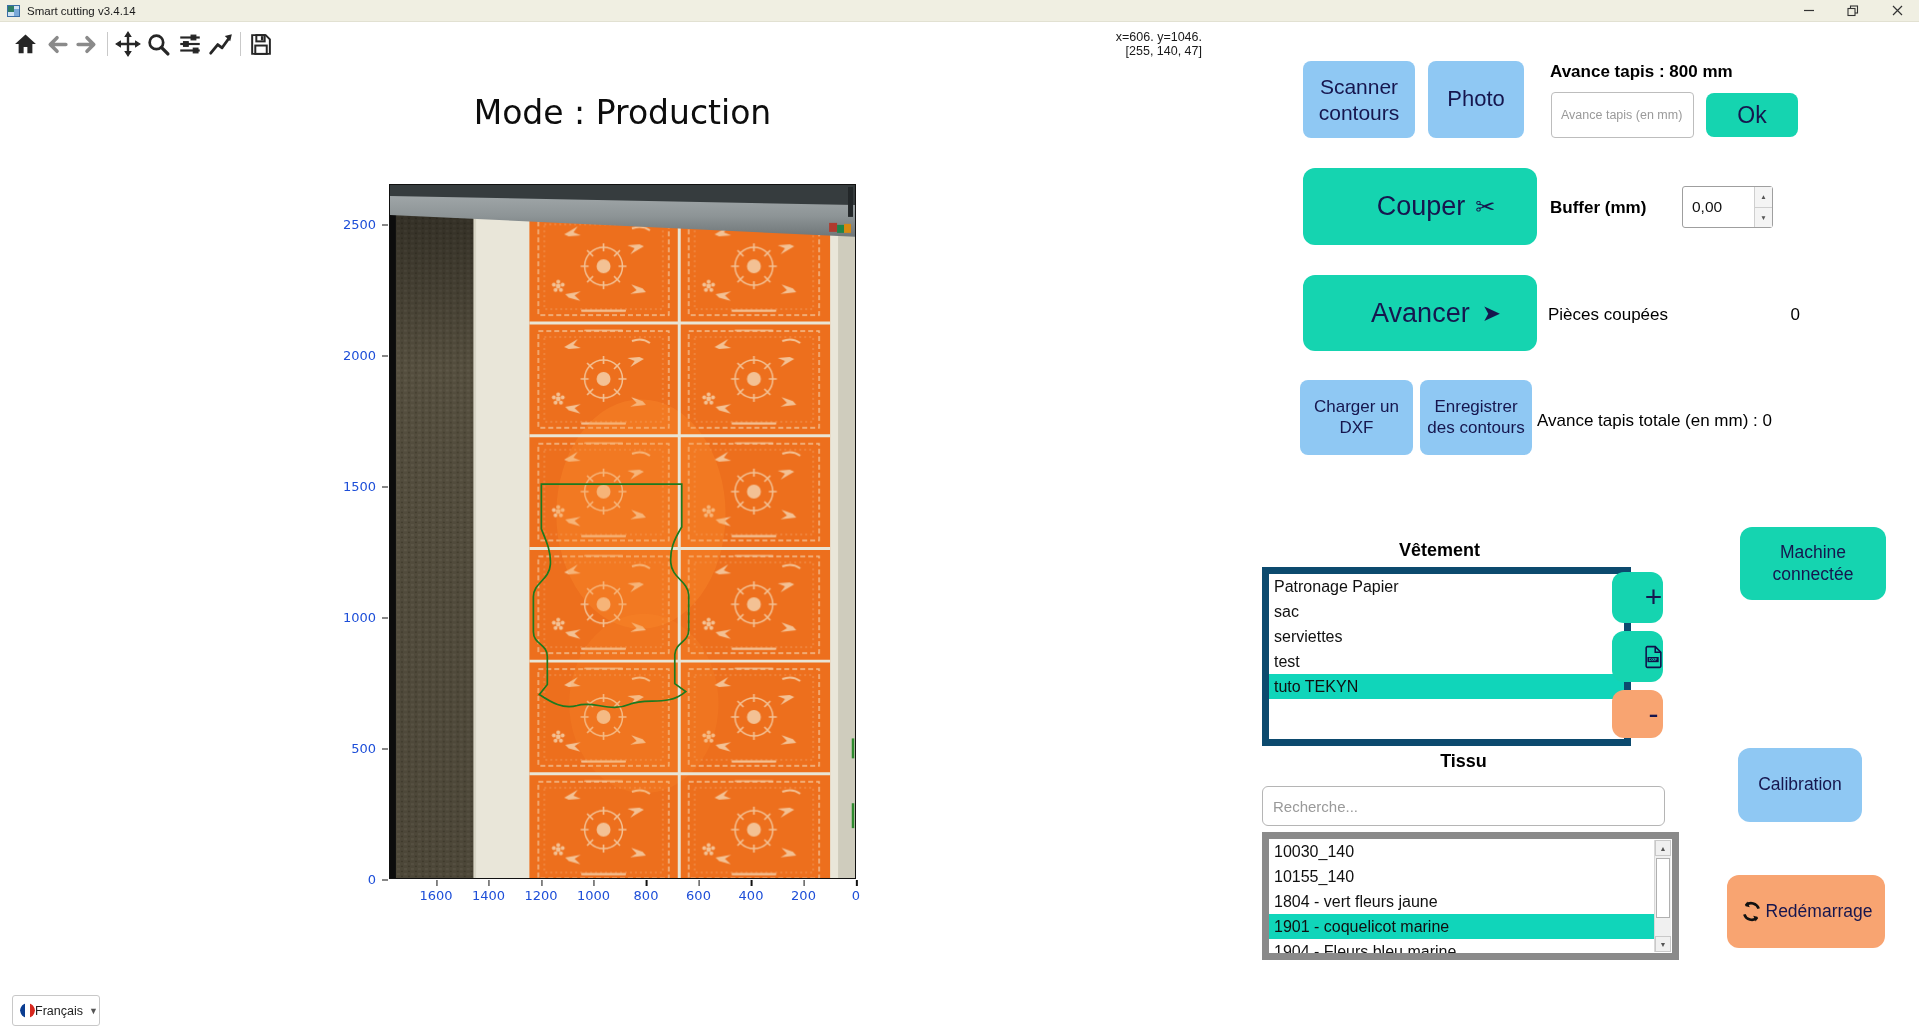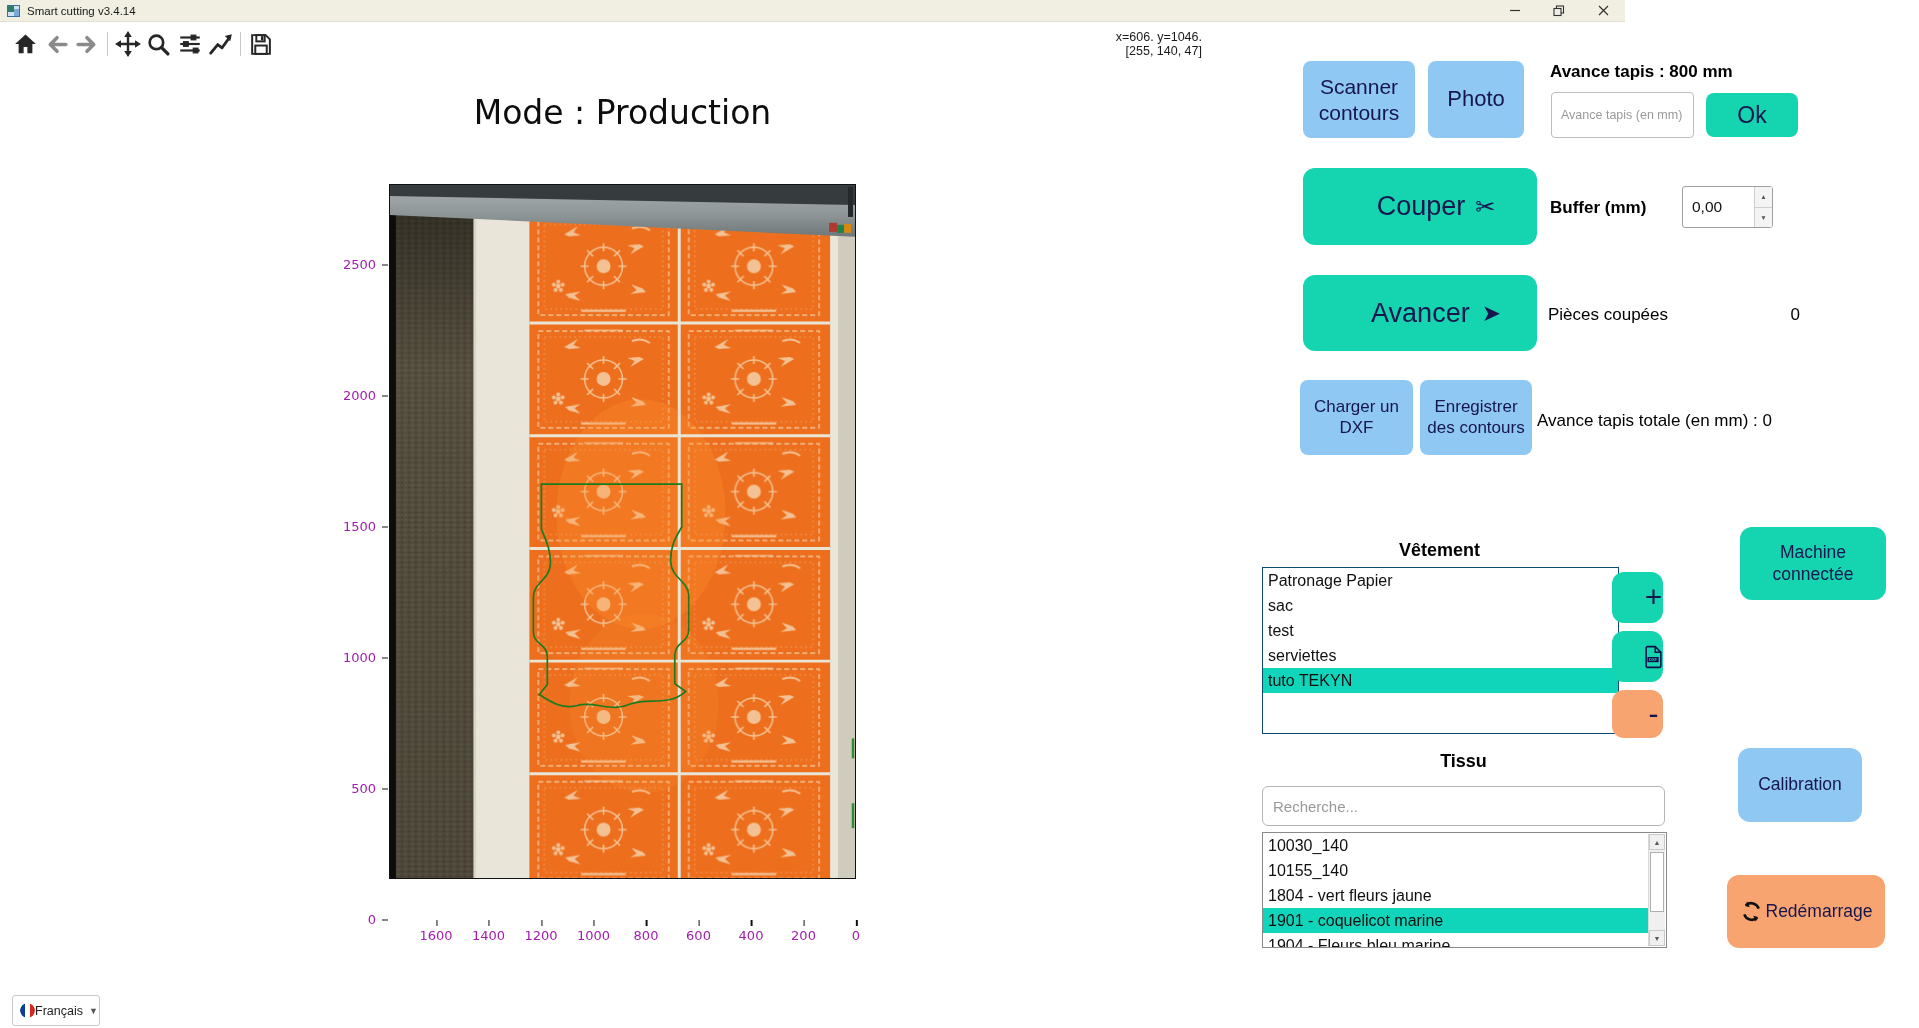--- a/index.html
+++ b/index.html
@@ -1,20 +1,20 @@
 <!DOCTYPE html>
 <html><head>
 <meta charset="utf-8">
 <style>
   html,body{margin:0;padding:0;background:#fff;}
   #app{position:relative;width:1919px;height:1028px;background:#ffffff;overflow:hidden;
        font-family:"Liberation Sans",sans-serif;color:#111;}
 
   
-  .titlebar{position:absolute;left:0;top:0;width:1625px;height:21px;background:#f0efe2;
+  .titlebar{position:absolute;left:0;top:0;width:1919px;height:21px;background:#f0efe2;
             border-bottom:1px solid #e2e1d2;display:flex;align-items:center;}
   .titlebar .appicon{width:13px;height:12px;margin-left:7px;}
   .titlebar .title{font-size:11.5px;margin-left:7px;color:#1a1a1a;}
   .wincontrols{position:absolute;right:0;top:0;height:21px;display:flex;}
   .winbtn{width:44px;height:21px;display:flex;align-items:center;justify-content:center;color:#333;}
 
   
   .toolbar{position:absolute;left:10px;top:29px;height:30px;display:flex;align-items:center;}
   .tbtn{width:31px;height:30px;display:flex;align-items:center;justify-content:center;}
   .tsep{width:1px;height:24px;background:#c9c9c9;margin:0 4px;}
@@ -23,21 +23,21 @@
   .readout{position:absolute;left:1040px;top:30px;width:162px;text-align:right;
            font-size:12.5px;line-height:14px;color:#1a1a1a;}
 
   
   .plot-title{position:absolute;left:389px;top:93px;width:467px;text-align:center;
               font-family:"DejaVu Sans",sans-serif;font-size:33px;color:#0d0d0d;}
   .photo{position:absolute;left:389px;top:184px;width:467px;height:695px;border:1px solid #111;box-sizing:border-box;}
   .photo svg{display:block;width:100%;height:100%;}
   .yticks{position:absolute;left:318px;top:224px;width:58px;height:655px;}
   .xticks{position:absolute;left:436px;top:885px;width:420px;height:18px;}
-  .tick-label{position:absolute;font-family:"DejaVu Sans",sans-serif;font-size:13px;color:#a21caf;white-space:nowrap;margin-top:40px;}
+  .tick-label{position:absolute;font-family:"DejaVu Sans",sans-serif;font-size:13px;color:#1d4ed8;white-space:nowrap;}
   .tick-label.y{right:0;transform:translateY(-50%);}
   .tick-label.y::after{content:"";position:absolute;right:-12px;top:50%;width:6px;height:1.4px;background:#111;}
   .tick-label.x{top:3px;transform:translateX(-50%);}
   .tick-label.x::before{content:"";position:absolute;left:50%;top:-8px;width:1.4px;height:6px;background:#111;}
 
   
   .btn{position:absolute;display:flex;align-items:center;justify-content:center;text-align:center;
        color:#16164e;box-sizing:border-box;line-height:1.22;}
   .teal{background:#15d4b0;}
   .blue{background:#8fc8f3;}
@@ -51,21 +51,21 @@
                 border-radius:4px;padding:0 9px;font-size:12.5px;color:#701a75;background:#fff;}
   .avance-input::placeholder{color:#9a9a9a;}
 
   .spinbox{position:absolute;left:1682px;top:186px;width:89px;height:40px;border:1px solid #9f9f9f;
            border-radius:3px;background:#fff;display:flex;}
   .spinvalue{flex:1;font-size:15.5px;color:#111;display:flex;align-items:center;padding-left:9px;}
   .spinbtns{width:17px;border-left:1px solid #cfcfcf;display:flex;flex-direction:column;}
   .spinbtns div{flex:1;display:flex;align-items:center;justify-content:center;font-size:6.5px;color:#555;background:#f4f4f4;}
   .spinbtns div:first-child{border-bottom:1px solid #cfcfcf;}
 
-  .listbox{position:absolute;background:#fff;border:1px solid #0c4a6e;overflow:hidden;}
+  .listbox{position:absolute;background:#fff;border:7px solid #0c4a6e;overflow:hidden;}
   .listbox .row{height:25px;line-height:25px;font-size:16px;padding-left:5px;color:#101010;white-space:nowrap;}
   .listbox .row.selected{background:#10d5ba;}
 
   .searchbox{position:absolute;left:1262px;top:786px;width:403px;height:40px;border:1px solid #b5b5b5;
              border-radius:6px;padding:0 10px;font-size:15px;color:#333;background:#fff;}
   .searchbox::placeholder{color:#999;}
 
   .scrollbar{position:absolute;right:1px;top:1px;bottom:1px;width:16px;background:#f0f0f0;border-left:1px solid #d9d9d9;}
   .scrollbar .arrow{position:absolute;left:0;width:100%;height:16px;background:#f0f0f0;border:1px solid #c9c9c9;
                     box-sizing:border-box;font-size:7px;color:#555;display:flex;align-items:center;justify-content:center;}
@@ -310,23 +310,23 @@
   <div class="btn blue r8" style="left:1420px;top:380px;width:112px;height:75px;font-size:17px;padding:0 4px;">Enregistrer des contours</div>
   <div class="lbl" style="left:1537px;top:411px;font-size:17px;">Avance tapis totale (en mm) : 0</div>
 
   <div class="lbl bold" style="left:1262px;top:540px;width:355px;text-align:center;font-size:18px;">Vêtement</div>
   <div class="listbox" style="left:1262px;top:567px;width:355px;height:165px;">
 
       <div class="row"><span>Patronage Papier</span></div>
 
       <div class="row"><span>sac</span></div>
 
+      <div class="row"><span>serviettes</span></div>
+
       <div class="row"><span>test</span></div>
-
-      <div class="row"><span>serviettes</span></div>
 
       <div class="row selected"><span>tuto TEKYN</span></div>
     </div>
   <div class="btn teal r10" style="left:1612px;top:572px;width:51px;height:51px;font-size:30px;">+</div>
   <div class="btn teal r10" style="left:1612px;top:631px;width:51px;height:51px;">
     <svg class="icon" width="26" height="30" viewBox="0 0 22 26">
       <path d="M13 1 H4 a1.5 1.5 0 0 0 -1.5 1.5 V23.5 A1.5 1.5 0 0 0 4 25 h14 a1.5 1.5 0 0 0 1.5 -1.5 V7.5 Z" fill="none" stroke="#10104a" stroke-width="1.8"></path>
       <path d="M13 1 V7.5 H19.5" fill="none" stroke="#10104a" stroke-width="1.8"></path>
       <rect x="4" y="13" width="13" height="6" fill="#10104a"></rect>
       <text x="10.5" y="17.7" text-anchor="middle" font-size="4.6" font-family="Liberation Sans, sans-serif" font-weight="bold" fill="#15d4b0">DXF</text>

